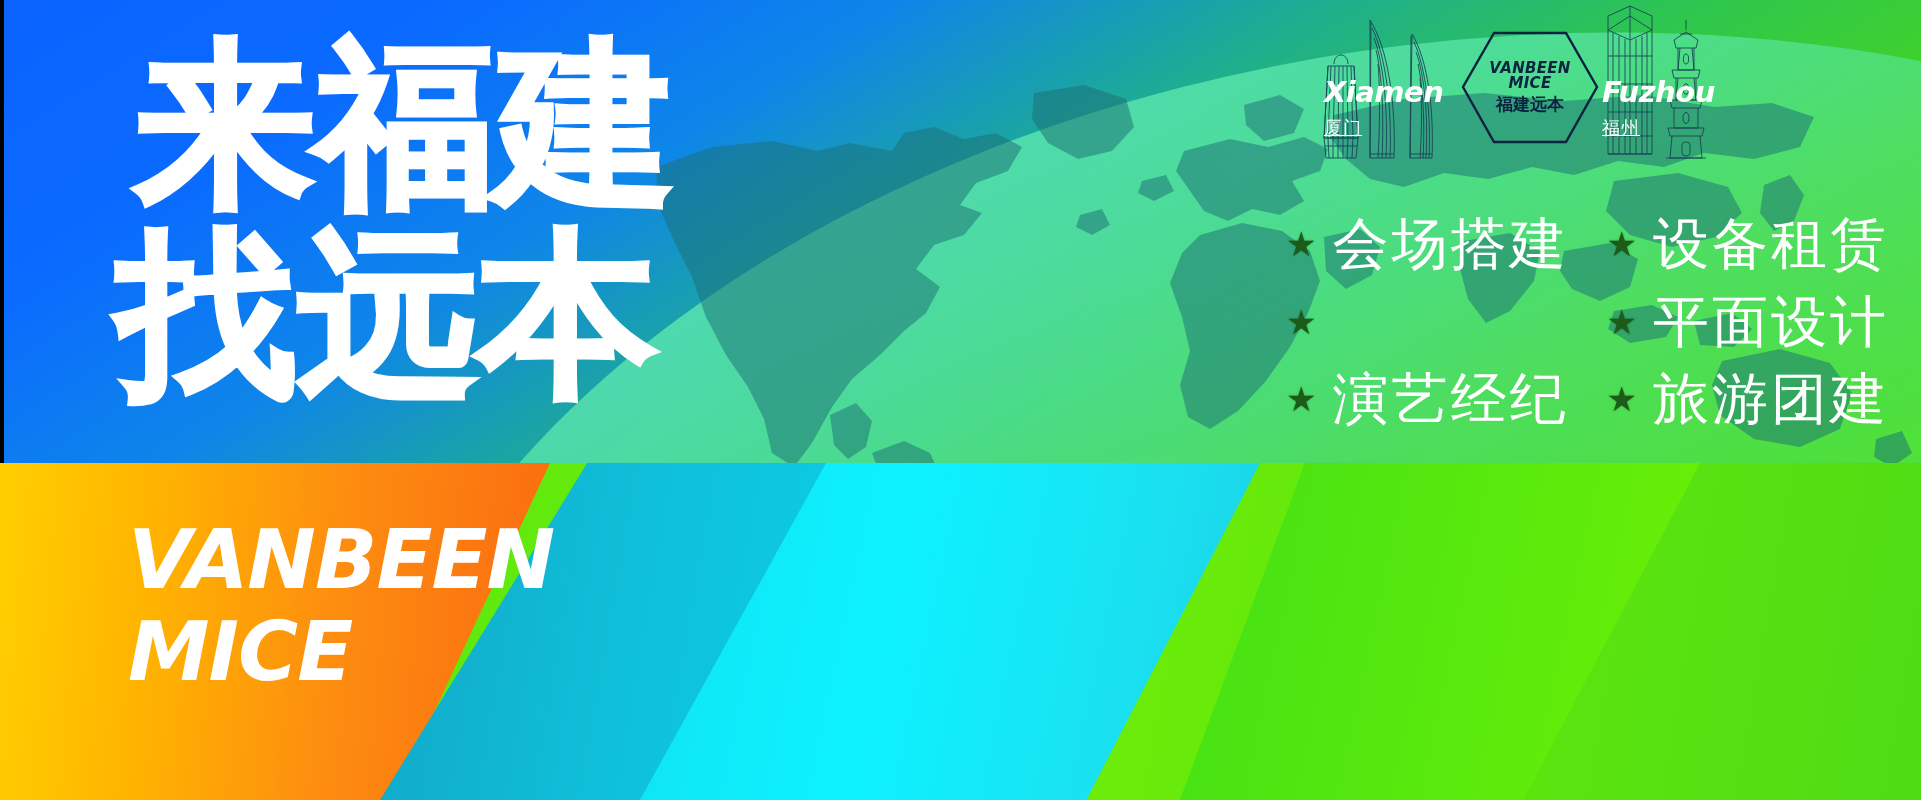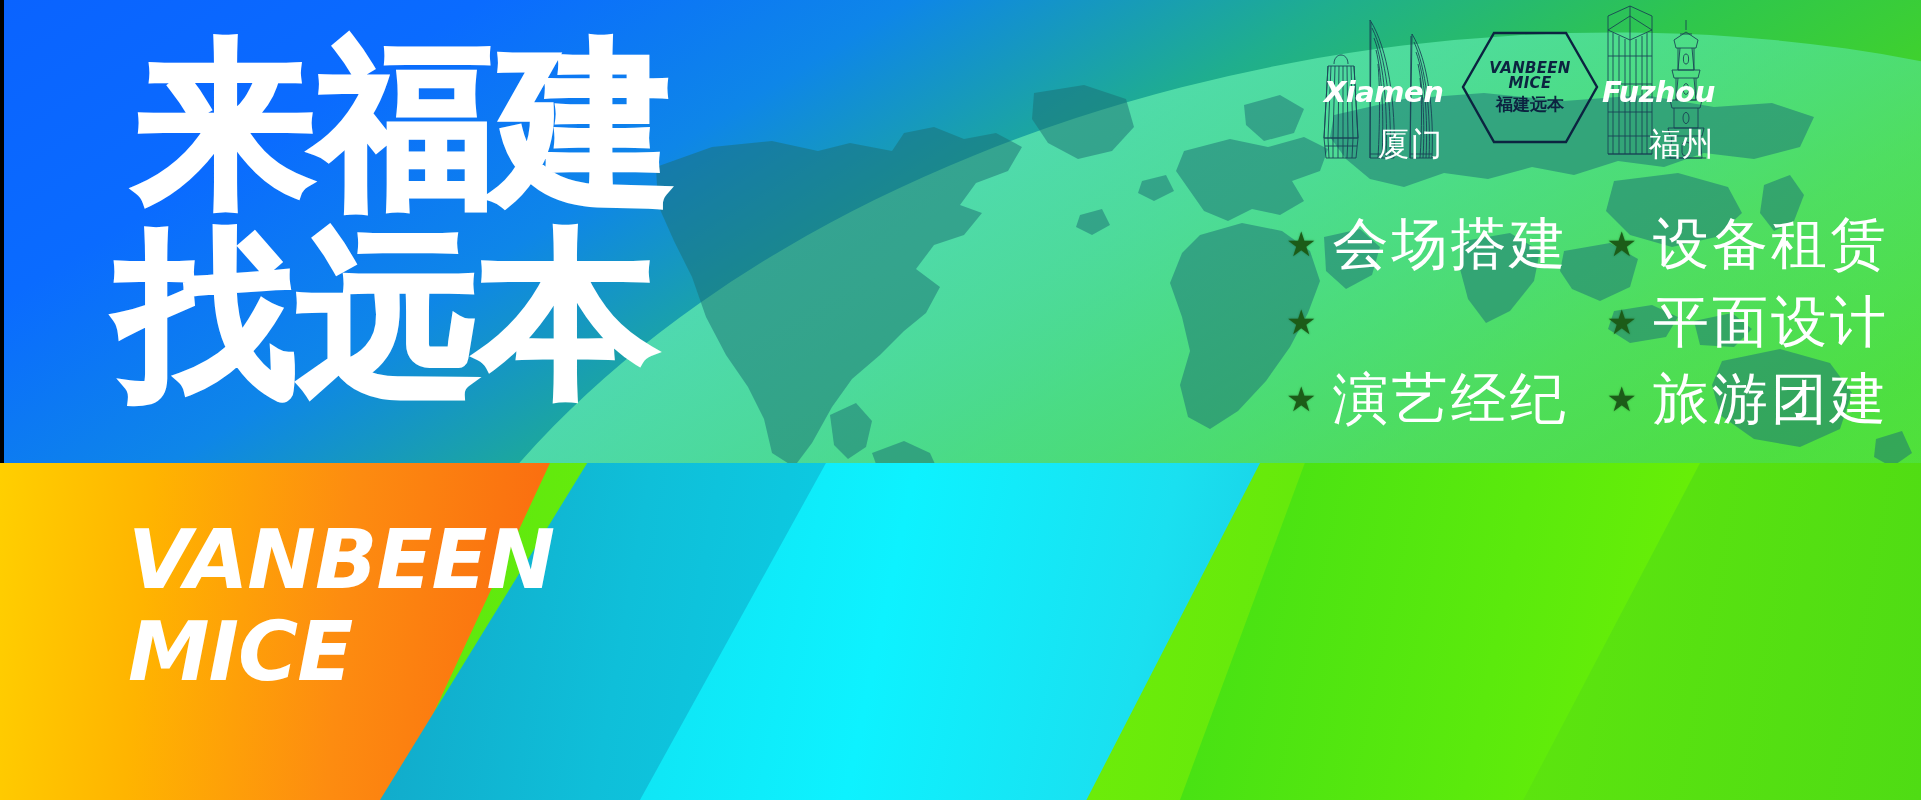--- a/index.html
+++ b/index.html
@@ -112,40 +112,41 @@
   #city-cluster {
     position:absolute;
     left:1310px; top:0px;
     width:400px; height:180px;
     z-index:8;
   }
   .landmark-svg { position:absolute; pointer-events:none; }
   #xiamen-landmark { left:0px;   top:8px;  width:140px; height:160px; }
   #fuzhou-landmark { left:282px; top:4px;  width:140px; height:166px; }
 
-  .city-block { position:absolute; z-index:9;text-align:right; }
+  .city-block { position:absolute; z-index:9; }
   #city-xiamen { left:10px;  top:78px; }
   #city-fuzhou { left:288px; top:78px; }
   .city-en {
     color:#ffffff;
     font-size:29px;
     font-weight:900;
     font-style:italic;
     letter-spacing:-0.5px;
     line-height:1;
     font-family:"DejaVu Sans","Liberation Sans",sans-serif;
   }
   .city-cn {
     color:#ffffff;
-    font-size:32px;
+    font-size:18px;
     font-weight:400;
     line-height:1.12;
-    margin-top:20px;
+    margin-top:11px;
     letter-spacing:1px;
     font-family:"DejaVu Sans","Liberation Sans",sans-serif;
+    text-decoration:underline;
   }
 
   
   #hex-mark {
     position:absolute;
     left:146px; top:30px;
     width:140px; height:115px;
     z-index:9;
   }
   #hex-mark svg { position:absolute; left:0; top:0; width:140px; height:115px; }

